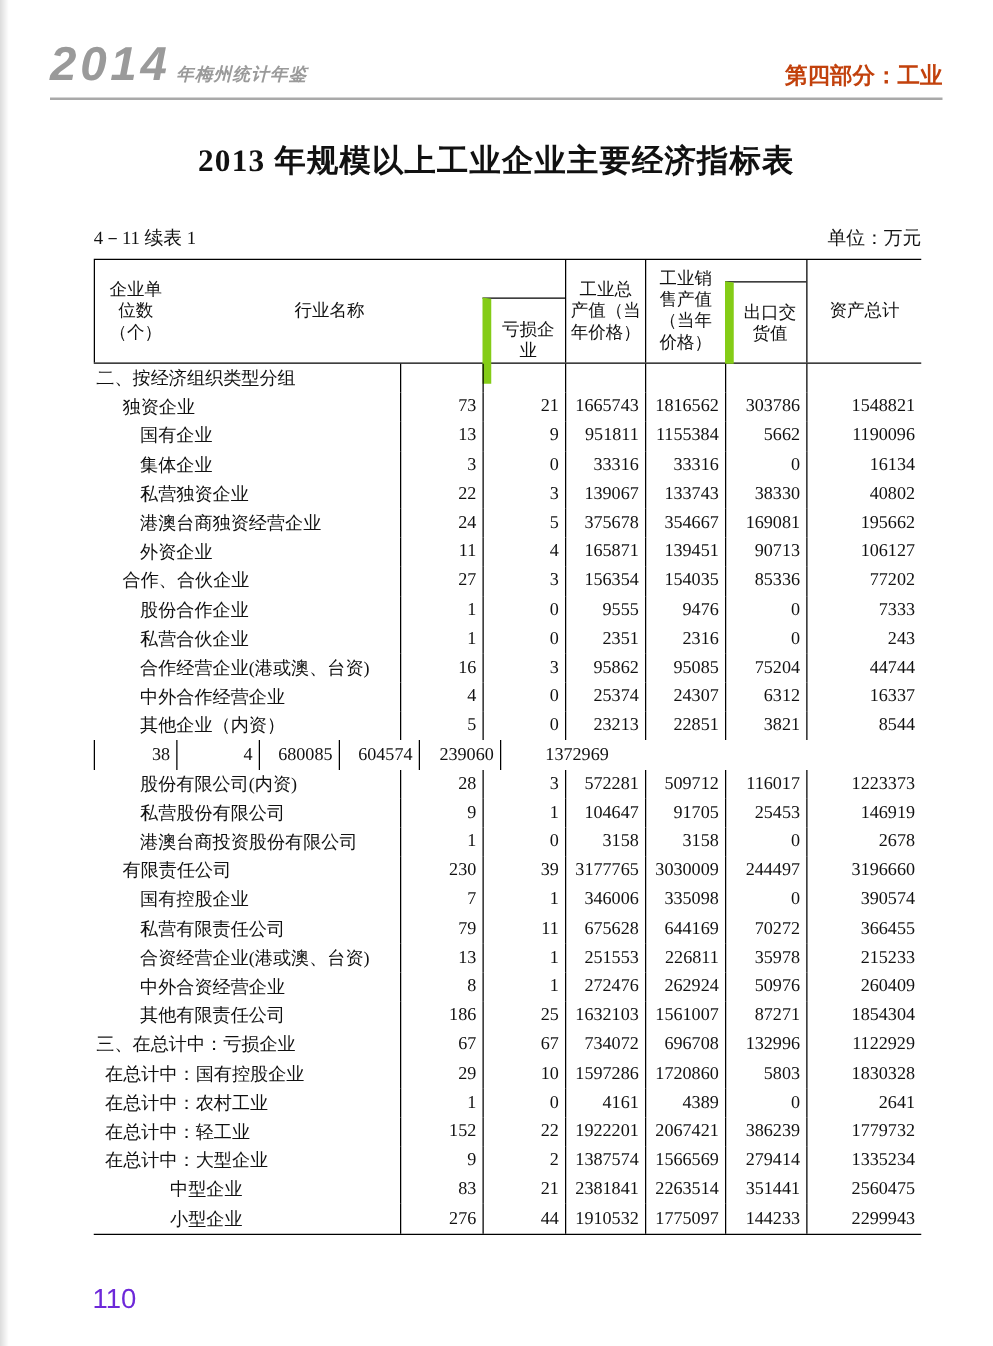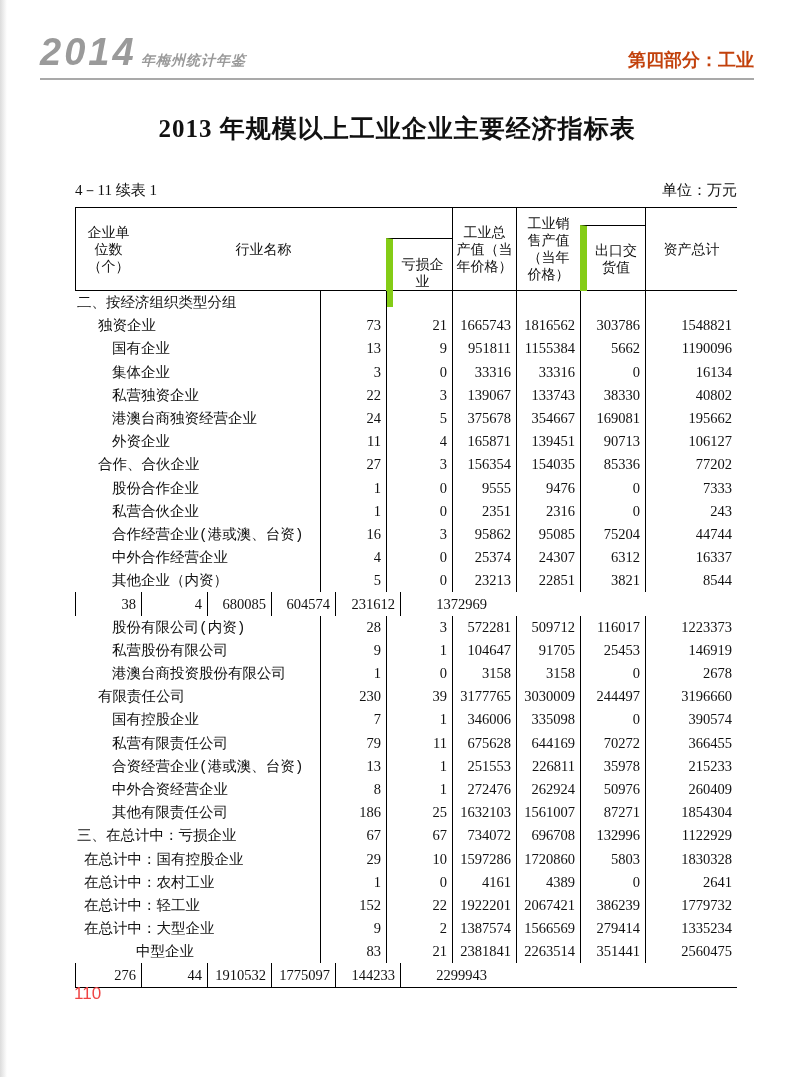--- a/index.html
+++ b/index.html
@@ -35,28 +35,28 @@
   .bl{border-left:1px solid #000;}
   .w1{width:245px}.w2{width:66px}.w3{width:66px}.w4{width:64px}.w5{width:64px}.w6{width:65px}.w7{width:92px}
   .th-sub{display:block;padding:0;}
   .sub-box{box-sizing:border-box;border-top:1px solid #000;border-left:7px solid #84cc16;
     display:flex;align-items:center;justify-content:center;white-space:pre-line;text-align:center;}
   .sub13{margin-top:13px;height:69px;}
   .sub16{margin-top:0;height:66px;}
   
   .tr{display:flex;height:23.2px;font-size:14.5px;}
   .td{box-sizing:border-box;display:flex;align-items:center;}
-  .td-label{width:245px;white-space:nowrap;overflow:hidden;font-family:Liberation Mono, monospace;}
+  .td-label{width:245px;white-space:nowrap;overflow:hidden;}
   .td-num{border-left:1px solid #000;justify-content:flex-end;padding-right:5px;
     font-variant-numeric:tabular-nums;}
   .ind0{padding-left:2px}.ind1{padding-left:9px}.ind2{padding-left:23px}
   .ind3{padding-left:37px}.ind4{padding-left:61px}
   
-  .page-number{position:absolute;top:984px;left:74px;font-size:17px;
-    font-family:"Liberation Sans","DejaVu Sans",sans-serif;color:#ef4444;}
+  .page-number{position:absolute;top:1026px;left:74px;font-size:22px;
+    font-family:"Liberation Sans","DejaVu Sans",sans-serif;color:#6d28d9;}
 </style>
 </head>
 <body>
 
 <div class="page">
   <div class="scan-edge"></div>
 
   <div class="top-header">
     <div class="logo">
       <span class="logo-year">2014</span>
@@ -211,21 +211,21 @@
           <div class="td td-num w4">23213</div>
           <div class="td td-num w5">22851</div>
           <div class="td td-num w6">3821</div>
           <div class="td td-num w7">8544</div>
         </div>
         <div class="tr">
           <div class="td td-num w2">38</div>
           <div class="td td-num w3">4</div>
           <div class="td td-num w4">680085</div>
           <div class="td td-num w5">604574</div>
-          <div class="td td-num w6">231612</div>
+          <div class="td td-num w6">239060</div>
           <div class="td td-num w7">1372969</div>
         </div>
         <div class="tr">
           <div class="td td-label ind3">股份有限公司(内资)</div>
           <div class="td td-num w2">28</div>
           <div class="td td-num w3">3</div>
           <div class="td td-num w4">572281</div>
           <div class="td td-num w5">509712</div>
           <div class="td td-num w6">116017</div>
           <div class="td td-num w7">1223373</div>
@@ -350,20 +350,21 @@
         <div class="tr">
           <div class="td td-label ind4">中型企业</div>
           <div class="td td-num w2">83</div>
           <div class="td td-num w3">21</div>
           <div class="td td-num w4">2381841</div>
           <div class="td td-num w5">2263514</div>
           <div class="td td-num w6">351441</div>
           <div class="td td-num w7">2560475</div>
         </div>
         <div class="tr">
+          <div class="td td-label ind4">小型企业</div>
           <div class="td td-num w2">276</div>
           <div class="td td-num w3">44</div>
           <div class="td td-num w4">1910532</div>
           <div class="td td-num w5">1775097</div>
           <div class="td td-num w6">144233</div>
           <div class="td td-num w7">2299943</div>
         </div>
       </div>
   </div>
 

